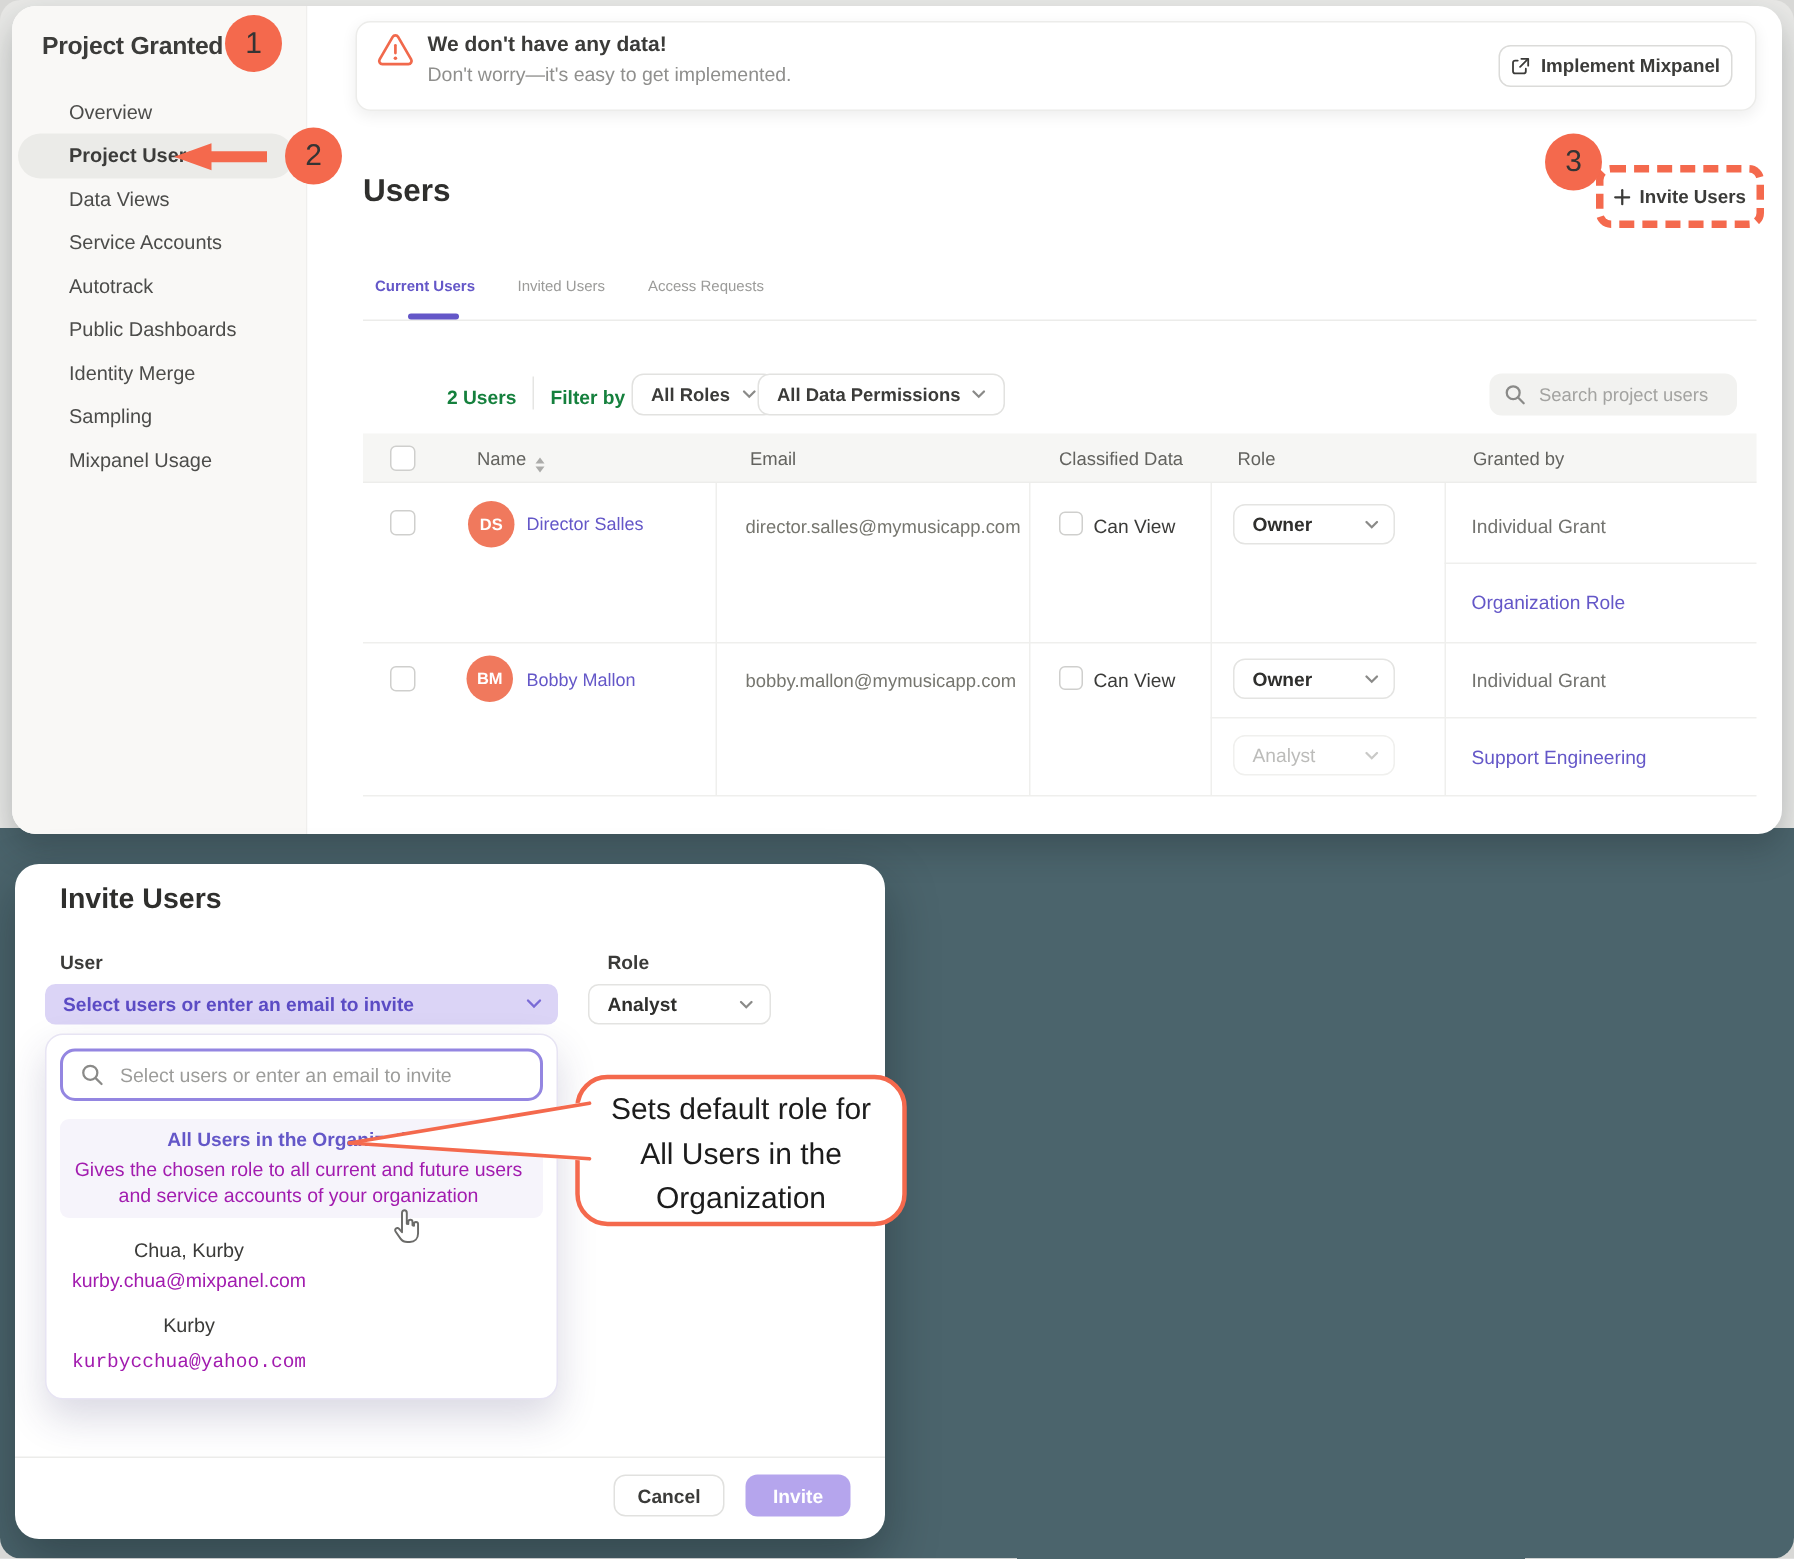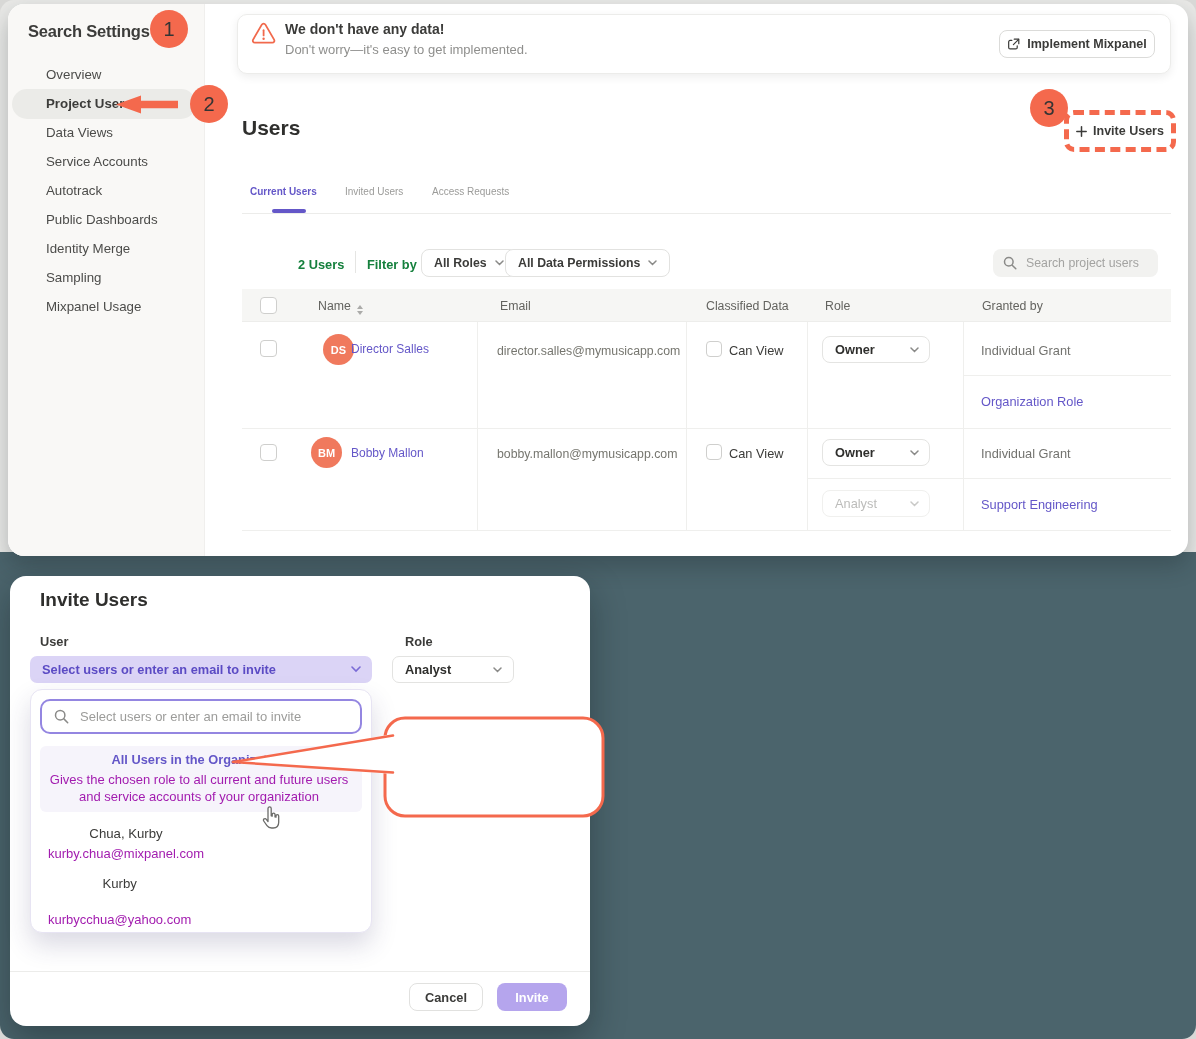--- a/index.html
+++ b/index.html
@@ -103,21 +103,21 @@
 </style>
 </head>
 <body>
 
 <div class="screen">
 
   <div class="abs teal-bg"></div>
   <div class="abs top-card"></div>
 
   <div class="abs sidebar"></div>
-  <div class="abs sidebar-title">Search Settings</div>
+  <div class="abs sidebar-title">Project Granted</div>
   <div class="abs nav-pill"></div>
   <div class="abs nav-item" style="top:67px;">Overview</div>
   <div class="abs nav-item" style="top:96px;font-weight:700;color:#3C3C3A;">Project Users</div>
   <div class="abs nav-item" style="top:125px;">Data Views</div>
   <div class="abs nav-item" style="top:154px;">Service Accounts</div>
   <div class="abs nav-item" style="top:183px;">Autotrack</div>
   <div class="abs nav-item" style="top:212px;">Public Dashboards</div>
   <div class="abs nav-item" style="top:241px;">Identity Merge</div>
   <div class="abs nav-item" style="top:270px;">Sampling</div>
   <div class="abs nav-item" style="top:299px;">Mixpanel Usage</div>
@@ -184,21 +184,21 @@
   <div class="abs tline" style="left:477px;top:322px;width:1px;height:208px;"></div>
   <div class="abs tline" style="left:686px;top:322px;width:1px;height:208px;"></div>
   <div class="abs tline" style="left:807px;top:322px;width:1px;height:208px;"></div>
   <div class="abs tline" style="left:963px;top:322px;width:1px;height:208px;"></div>
   <div class="abs tline" style="left:242px;top:428px;width:929px;height:1px;"></div>
   <div class="abs tline" style="left:242px;top:530px;width:929px;height:1px;"></div>
   <div class="abs tline" style="left:963px;top:375px;width:208px;height:1px;"></div>
   <div class="abs tline" style="left:807px;top:478px;width:364px;height:1px;"></div>
 
   <div class="abs checkbox" style="left:260px;top:340px;"></div>
-  <div class="abs avatar" style="left:323px;top:334px;">DS</div>
+  <div class="abs avatar" style="left:312px;top:334px;">DS</div>
   <div class="abs user-link" style="left:351px;top:342px;">Director Salles</div>
   <div class="abs cell-gray" style="left:497px;top:344px;">director.salles@mymusicapp.com</div>
   <div class="abs checkbox" style="left:706px;top:341px;width:16px;height:16px;"></div>
   <div class="abs cell-dark" style="left:729px;top:343px;">Can View</div>
   <div class="abs role-dd" style="left:822px;top:336px;">
     <span>Owner</span>
     <svg width="9" height="6" viewBox="0 0 9 6">
         <path d="M1 1l3.5 3.5L8 1" stroke="#8A8A88" fill="none" stroke-width="1.5" stroke-linecap="round"></path>
       </svg>
   </div>
@@ -271,31 +271,32 @@
   <div class="abs dd-option" style="left:48px;top:752px;">
     <div class="opt-title-link">All Users in the Organization</div>
     <div class="opt-desc" style="width:302px;margin-top:5px;">Gives the chosen role to all current and future users and service accounts of your organization</div>
   </div>
   <div class="abs dd-option" style="left:48px;top:826px;">
     <div class="opt-title">Chua, Kurby</div>
     <div class="opt-desc" style="margin-top:5px;">kurby.chua@mixpanel.com</div>
   </div>
   <div class="abs dd-option" style="left:48px;top:876px;">
     <div class="opt-title">Kurby</div>
-    <div class="opt-desc" style="margin-top:21px;">kurbycchua@yahoo.com</div>
+    <div class="opt-desc" style="margin-top:9px;font-family:Liberation Mono, monospace;">kurbycchua@yahoo.com</div>
   </div>
 
   <svg class="abs cursor-icon" width="22" height="24" viewBox="0 0 22 24">
     <path d="M8 2.6c0-1 .7-1.8 1.6-1.8s1.6.8 1.6 1.8v7.2l1 .2V8.6c0-.9.6-1.5 1.4-1.5s1.4.6 1.4 1.5v2.3l1 .3v-1.2c0-.8.6-1.4 1.3-1.4.8 0 1.4.6 1.4 1.4v6.3c0 3.4-2.2 5.7-5.5 5.7h-1.6c-2 0-3.5-.8-4.6-2.3l-3.3-4.7c-.5-.7-.3-1.6.4-2.1.6-.5 1.5-.3 2 .3L8 15.5V2.6z" fill="#fff" stroke="#6B6B69" stroke-width="1.3" stroke-linejoin="round"></path>
   </svg>
 
   <div class="abs modal-footer-line"></div>
   <div class="abs cancel-btn">Cancel</div>
   <div class="abs invite-btn">Invite</div>
 
   <svg class="abs callout-svg" width="390" height="112" viewBox="0 0 390 112">
     <rect x="160" y="6" width="218" height="98" rx="20" fill="#fff" stroke="#F4694D" stroke-width="3"></rect>
     <polygon points="168,22 8,50 168,62" fill="#fff"></polygon>
     <line x1="168" y1="23.5" x2="8" y2="50" stroke="#F4694D" stroke-width="2.5" stroke-linecap="round"></line>
     <line x1="8" y1="50" x2="168" y2="60.5" stroke="#F4694D" stroke-width="2.5" stroke-linecap="round"></line>
   </svg>
+  <div class="abs callout-text">Sets default role for All Users in the Organization</div>
 
 </div>
 
 </body></html>

